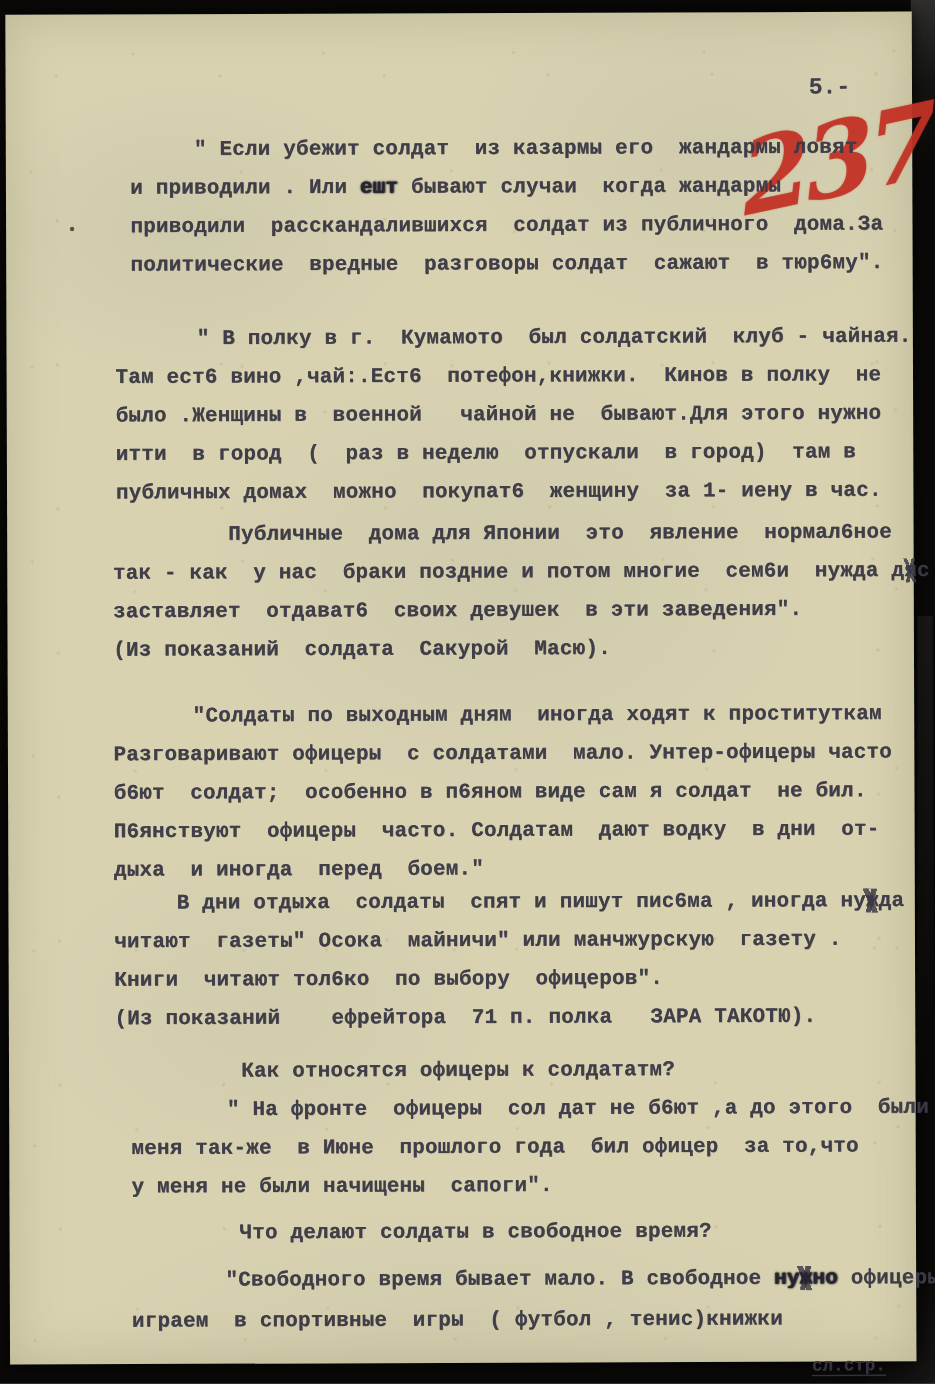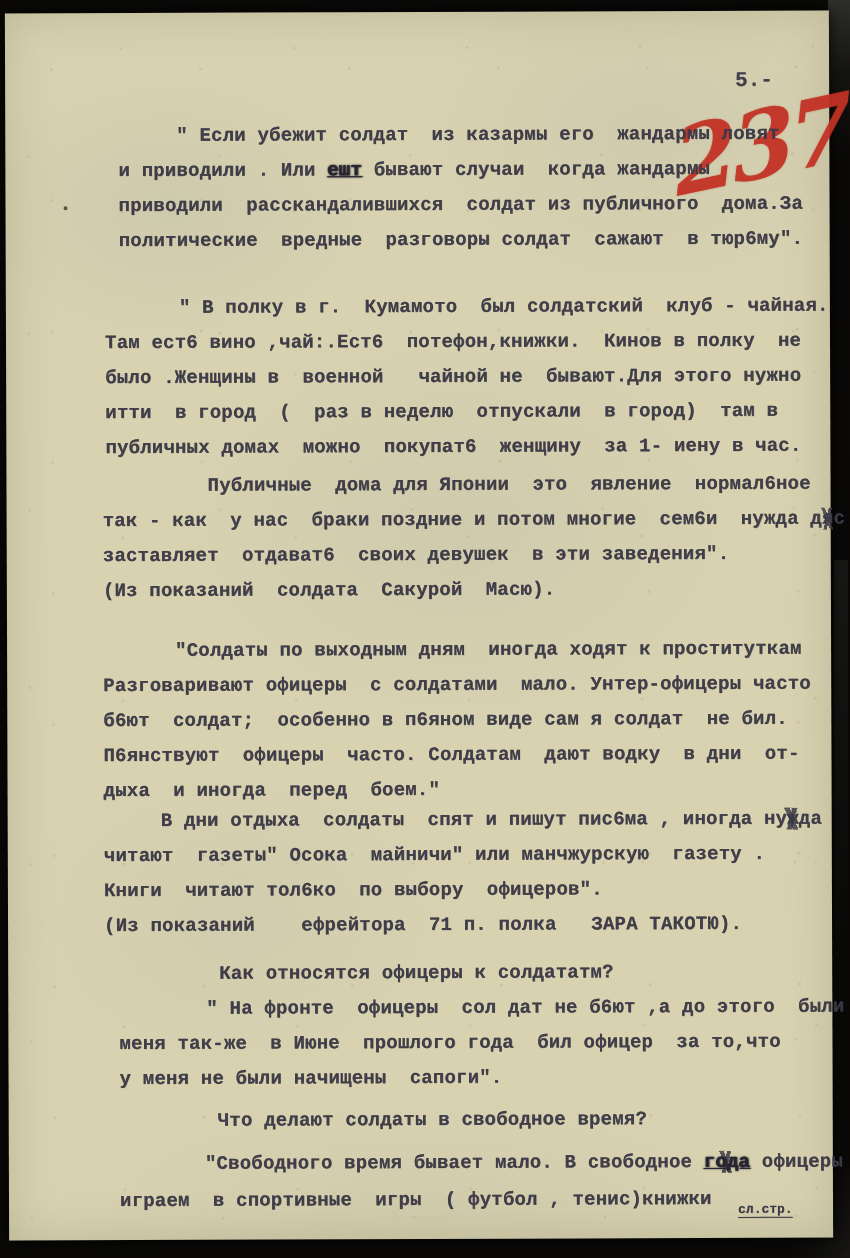--- a/index.html
+++ b/index.html
@@ -57,42 +57,41 @@
   .indent7{padding-left:85px;}
 
   .struck{
     background-image:
       linear-gradient(104deg, transparent 45%, rgba(58,56,68,.85) 45%, rgba(58,56,68,.85) 53%, transparent 53%),
       linear-gradient(68deg, transparent 44%, rgba(58,56,68,.8) 44%, rgba(58,56,68,.8) 52%, transparent 52%);
   }
   .smudged{
     color:rgba(38,36,48,.97);
     text-shadow:0 0 2px rgba(38,36,48,.9), 1px 0 1.4px rgba(38,36,48,.8), -0.5px 0 1px rgba(38,36,48,.7);
-    text-decoration:underline;
   }
 
   .page-number{
     position:absolute;left:730px;top:58px;
     font-weight:bold;font-size:21px;color:rgba(60,58,70,.92);
     text-shadow:.3px .3px .6px rgba(60,58,70,.5);
     white-space:pre;
   }
   .stamp{
     position:absolute;left:668px;top:78px;width:190px;height:130px;
     font-family:"DejaVu Serif", serif;
     font-style:italic;font-weight:bold;
     font-size:92px;line-height:110px;
     color:rgba(193,49,36,.88);
     transform:rotate(-12deg) skewX(-8deg);
     letter-spacing:-5px;
     text-shadow:0 0 1.5px rgba(193,49,36,.55);
   }
   .footer-note{
-    position:absolute;left:729px;top:1191px;
-    font-weight:bold;font-size:13px;
+    position:absolute;left:729px;top:1222px;
+    font-weight:bold;font-size:16px;
     color:rgba(55,53,66,.95);
     text-decoration:underline;
     text-underline-offset:4px;
     text-shadow:.3px .3px .6px rgba(55,53,66,.5);
     white-space:pre;
   }
 </style>
 </head>
 <body>
 
@@ -151,19 +150,19 @@
     <div class="tline indent6">" На фронте  офицеры  сол дат не б6ют ,а до этого  были</div>
     <div class="tline">меня так-же  в Июне  прошлого года  бил офицер  за то,что</div>
     <div class="tline">у меня не были начищены  сапоги".</div>
   </div>
 
   <div class="block" style="left:209px;top:1091px;">
     <div class="tline">Что делают солдаты в свободное время?</div>
   </div>
 
   <div class="block" style="left:111px;top:1133px;">
-    <div class="tline indent7" style="line-height:37px;"><span>"Свободного время бывает мало. В свободное </span><span class="smudged struck">года</span><span> офицеры</span></div>
+    <div class="tline indent7" style="line-height:37px;"><span>"Свободного время бывает мало. В свободное </span><span class="smudged struck">нужно</span><span> офицеры</span></div>
     <div class="tline" style="line-height:37px;">играем  в спортивные  игры  ( футбол , тенис)книжки</div>
   </div>
 
   <div class="footer-note">сл.стр.</div>
 
 </div>
 
 </body></html>

